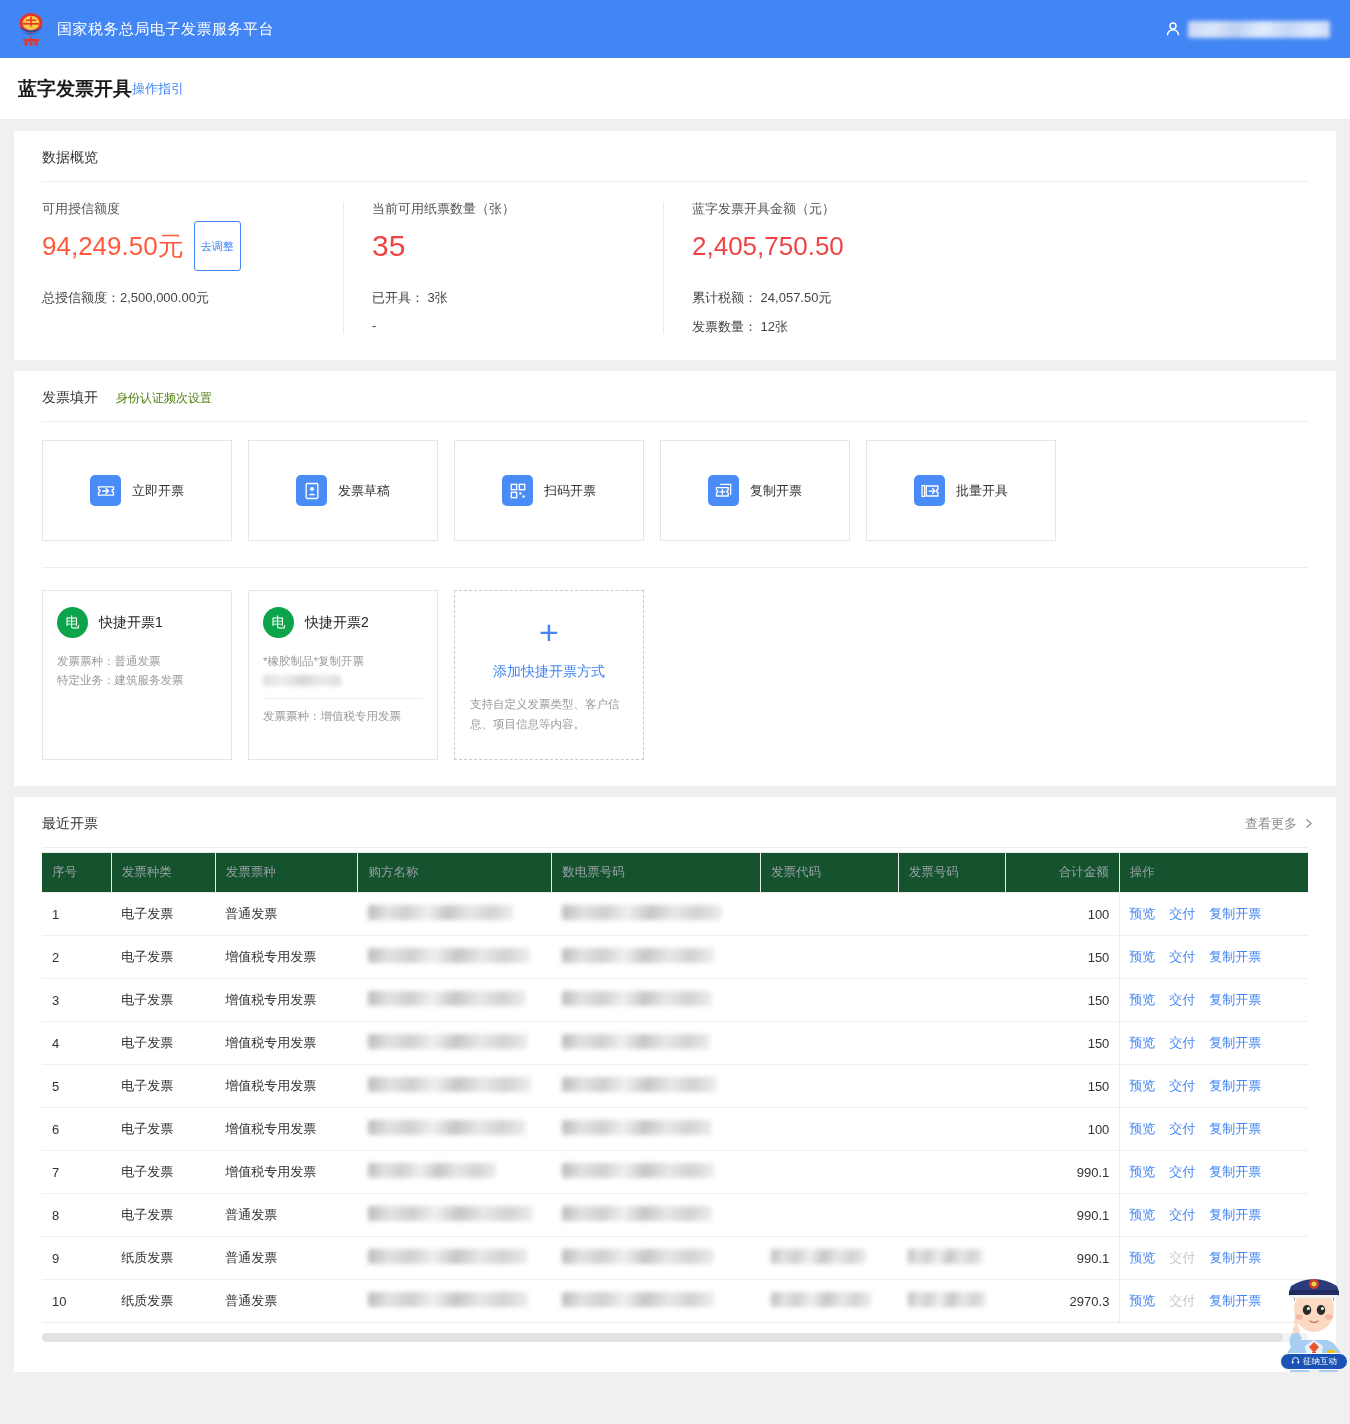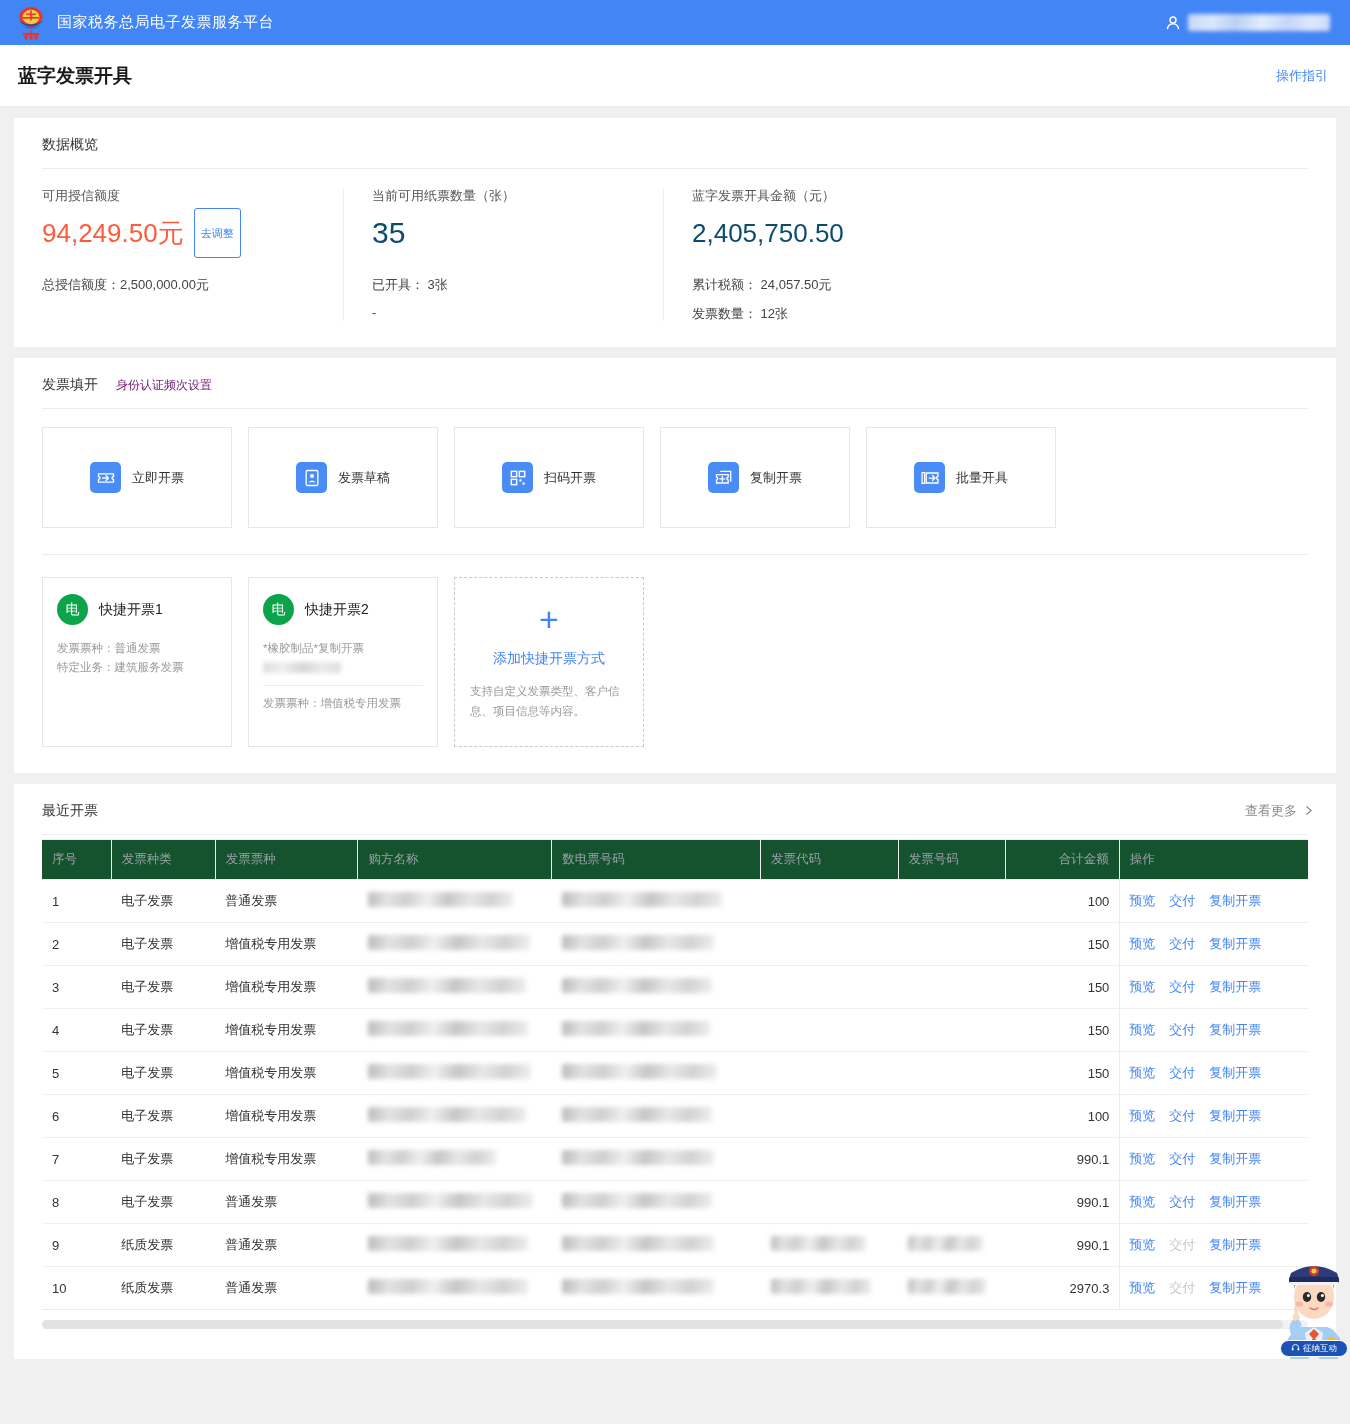--- a/index.html
+++ b/index.html
@@ -6,67 +6,67 @@
   html, body {
     margin: 0; padding: 0;
     background: #f0f0f0;
     font-family: "Liberation Sans", "DejaVu Sans", sans-serif;
     color: #333;
   }
   .page { width: 1350px; position: relative; background:#f0f0f0; }
 
   
   .topbar {
-    height: 45px; background: #4285f4;
+    height: 58px; background: #4285f4;
     display: flex; align-items: center; justify-content: space-between;
     padding: 0 14px 0 14px;
   }
   .brand { display:flex; align-items:center; gap:9px; }
   .emblem { width: 34px; height: 38px; position: relative; flex:none; }
   .brand-title { color:#fff; font-size:15px; letter-spacing:.5px; }
   .user-area { display:flex; align-items:center; gap:7px; padding-right:6px; }
   .user-icon { width:16px; height:16px; }
   .redact {
     background: linear-gradient(100deg,#c8d8f5 0%,#dbe6fa 18%,#bcd0f2 34%,#e2ecfd 52%,#c4d6f6 70%,#dde8fc 86%,#c9d9f5 100%);
     filter: blur(2.2px); border-radius:2px; display:inline-block;
   }
   .redact-user { width: 142px; height: 17px; }
 
   
   .titlebar {
     background:#fff; height:62px; display:flex; align-items:center;
-    justify-content:space-between; padding: 0 22px 0 18px;
+    padding: 0 22px 0 18px;
     border-bottom:1px solid #ececec;
   }
   .page-title { font-size:19px; font-weight:bold; color:#1a1a1a; }
   .guide-link { color:#4285f4; font-size:13px; cursor:pointer; }
 
   
   .wrap { padding: 11px 14px 0 14px; }
   .card { background:#fff; margin-bottom:11px; }
   .card-head {
     padding: 18px 22px 14px 28px; font-size:14px; color:#333;
     display:flex; align-items:center; justify-content:space-between;
   }
   .card-head-left { display:flex; align-items:baseline; gap:18px; }
-  .subtle-link { color:#701a75; font-size:12px; cursor:pointer; }
+  .subtle-link { color:#4d7c0f; font-size:12px; cursor:pointer; }
   .divider { height:1px; background:#ededed; margin:0 28px; }
 
   
   .ov-body { display:flex; padding: 18px 0 24px 0; }
   .ov-col { flex:0 0 auto; padding: 0 28px; position:relative; }
   .ov-col.c1 { width:330px; }
   .ov-col.c2 { width:320px; }
   .ov-col.c3 { width:340px; }
   .ov-col.c1::after, .ov-col.c2::after {
     content:""; position:absolute; right:0; top:2px; bottom:2px; width:1px; background:#ededed;
   }
   .ov-label { font-size:13px; color:#555; margin-bottom:9px; }
   .ov-value-row { display:flex; align-items:center; gap:10px; height:38px; }
-  .ov-value { font-size:26px; color:#0c4a6e; letter-spacing:0; }
+  .ov-value { font-size:26px; color:#ef4444; letter-spacing:0; }
   .ov-value.accent { color:#ff5a3c; font-weight:normal; }
   .ov-value.big { font-size:30px; }
   .adjust-btn {
     border:1px solid #4285f4; color:#4285f4; background:#fff;
     font-size:11px; border-radius:3px; padding:18px 6px; cursor:pointer;
     font-family:inherit; line-height:1.1;
   }
   .ov-sub { font-size:13px; color:#444; margin-top:24px; }
   .ov-sub + .ov-sub { margin-top:11px; }
 

